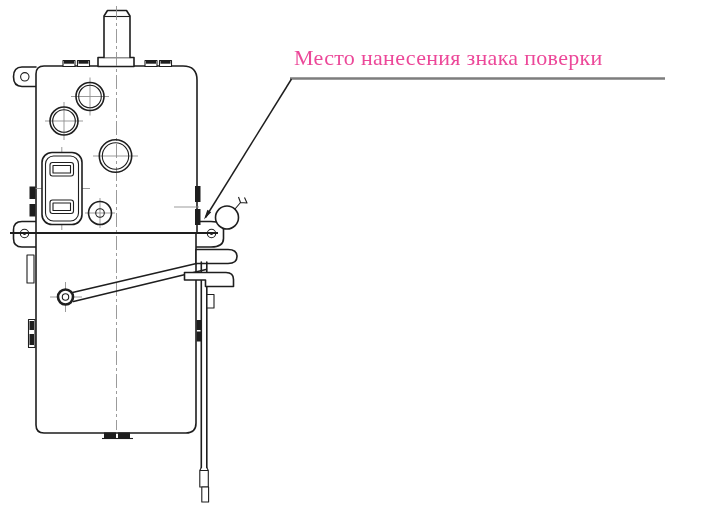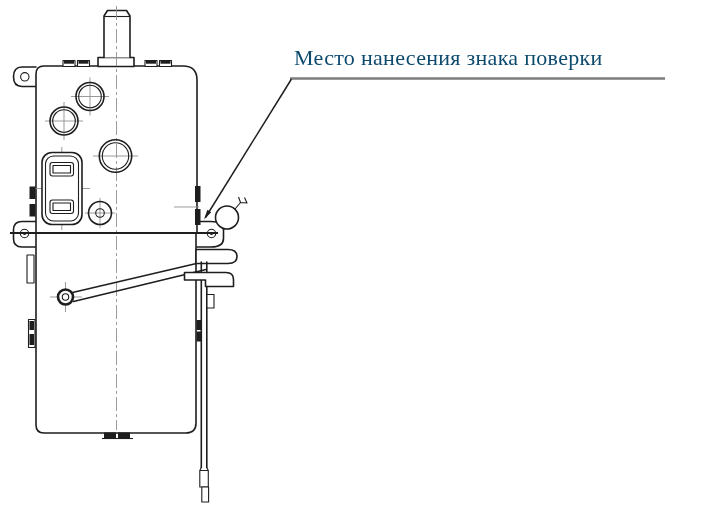--- a/index.html
+++ b/index.html
@@ -1,20 +1,20 @@
 <!DOCTYPE html>
 <html><head>
 <meta charset="utf-8">
 <style>
   html,body{margin:0;padding:0;background:#ffffff;}
   #canvas{position:relative;width:727px;height:508px;background:#ffffff;overflow:hidden;
           font-family:"Liberation Serif","DejaVu Serif",serif;}
   #drawing{position:absolute;left:0;top:0;}
   .annotation-label{position:absolute;left:294px;top:45px;width:400px;
-    font-size:22px;line-height:26px;color:#0c4a6e;letter-spacing:0.3px;white-space:nowrap;}
+    font-size:22px;line-height:26px;color:#ec4899;letter-spacing:0.3px;white-space:nowrap;}
   .ln{fill:none;stroke:#1e1e1e;stroke-width:1.6;stroke-linejoin:round;stroke-linecap:round;}
   .lnthin{fill:none;stroke:#1e1e1e;stroke-width:1.1;stroke-linejoin:round;}
   .wf{fill:#ffffff;}
   .dk{fill:#1e1e1e;stroke:none;}
   .cl{fill:none;stroke:#909090;stroke-width:0.9;}
   .cld{fill:none;stroke:#909090;stroke-width:0.9;stroke-dasharray:14 3 3 3;}
 </style>
 </head>
 <body>
 

